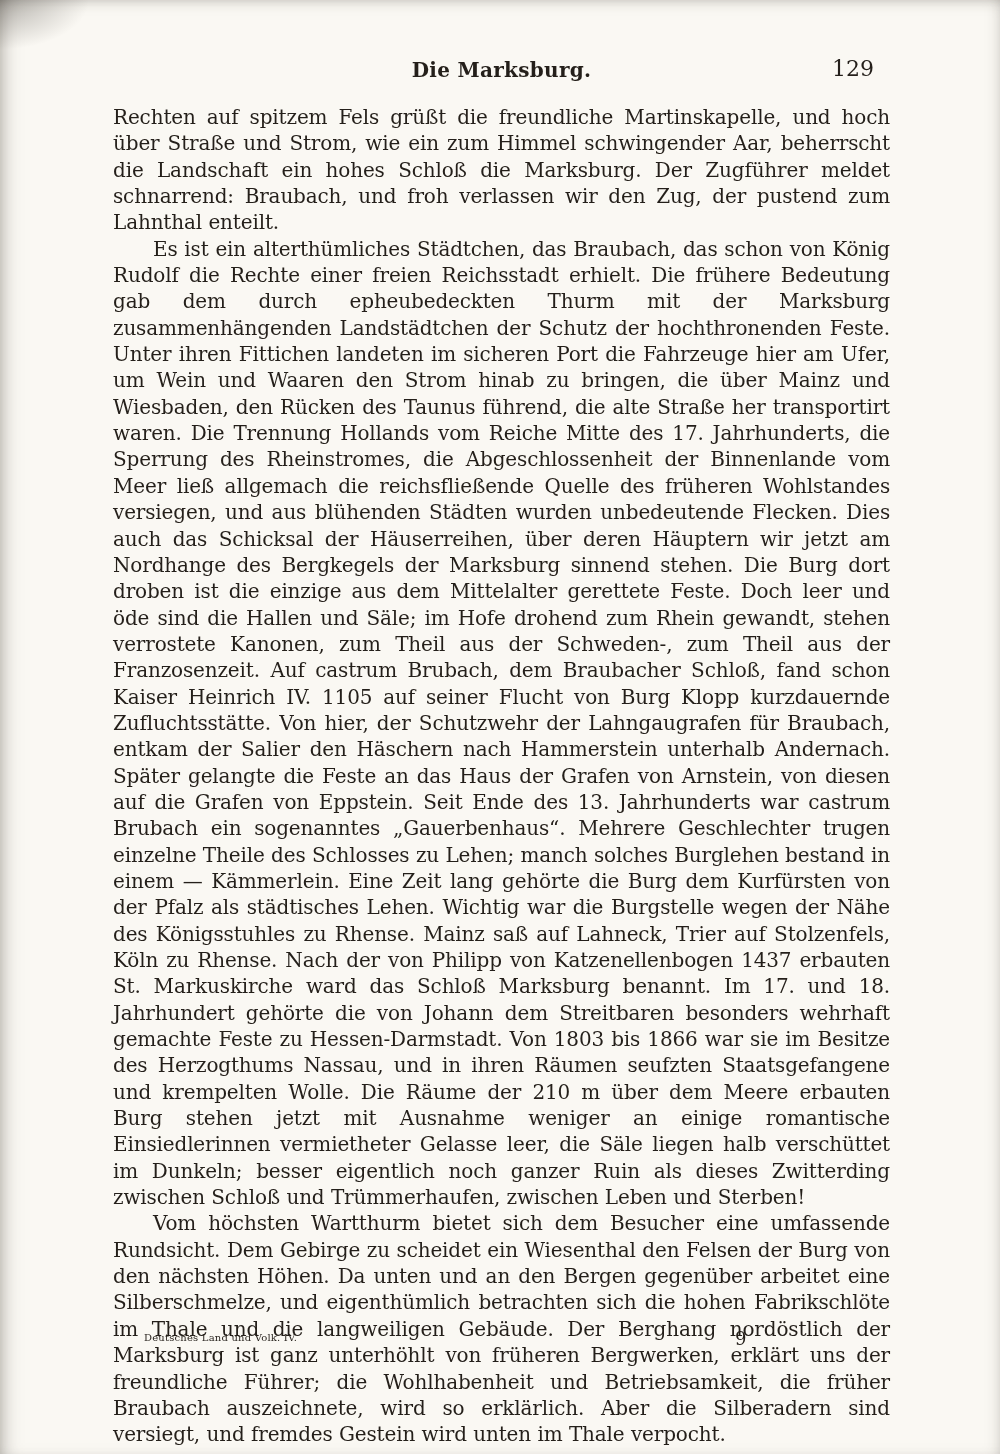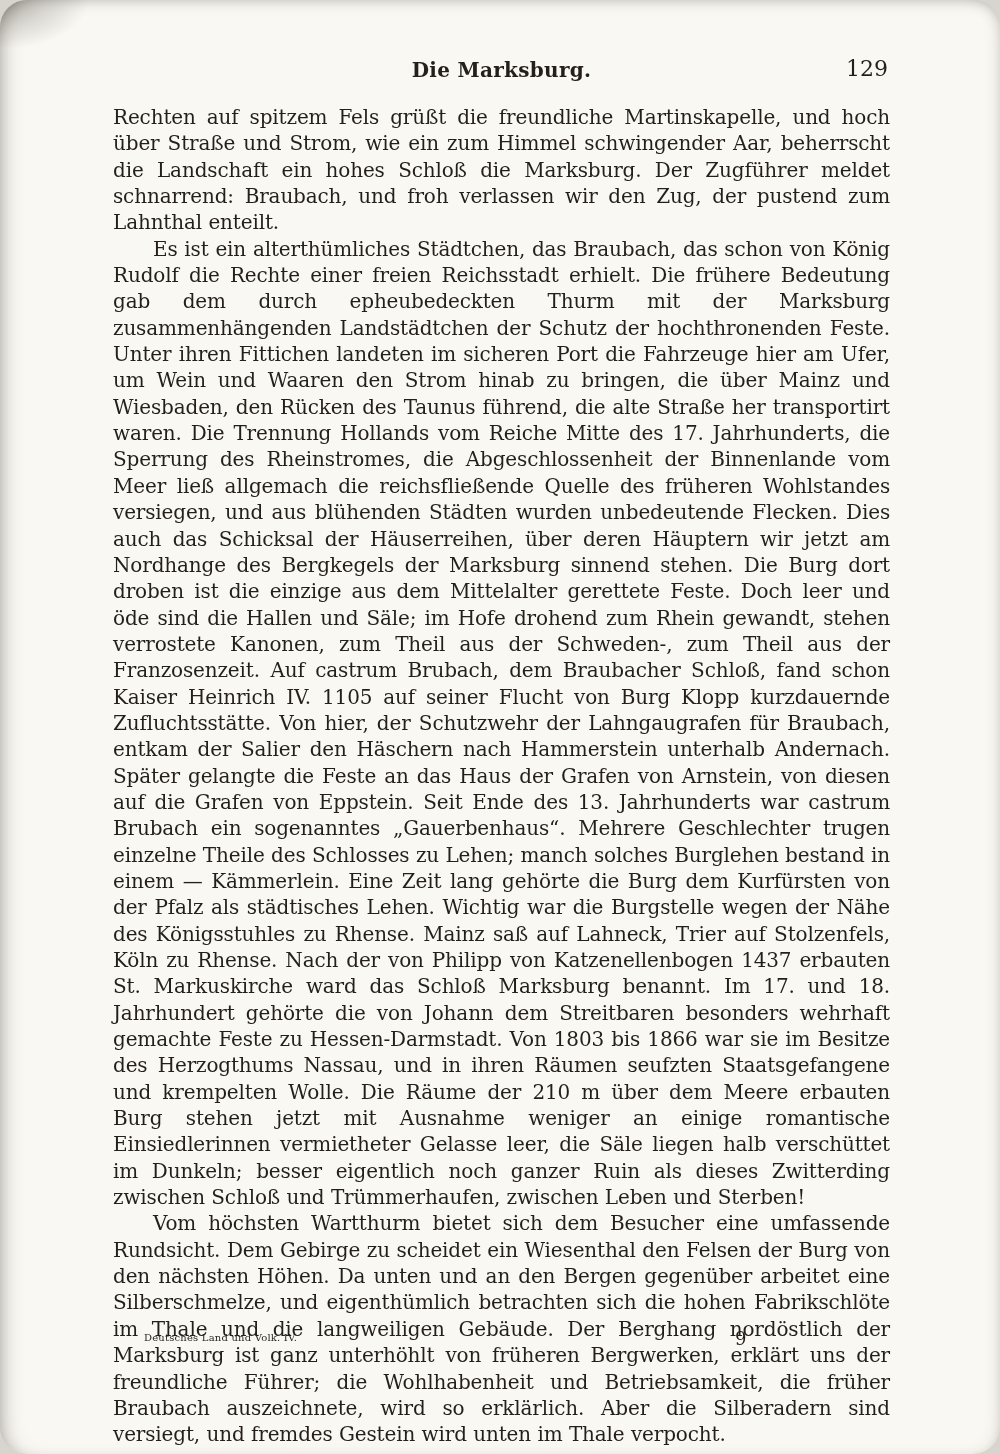--- a/index.html
+++ b/index.html
@@ -12,21 +12,20 @@
     width: 1000px;
     height: 1454px;
     margin: 0 auto;
     background: #faf8f3;
     box-shadow: inset 14px 0 22px -16px rgba(60,55,45,.55),
                 inset 0 10px 18px -14px rgba(60,55,45,.4),
                 inset -10px 0 18px -14px rgba(60,55,45,.35);
     overflow: hidden;
     font-family: "DejaVu Serif", "Liberation Serif", serif;
     color: #241f1a;
-    border-radius: 27px;
   }
   .scan-page::before {
     content: "";
     position: absolute;
     left: 0; top: 0;
     width: 90px; height: 50px;
     background: radial-gradient(ellipse at 0 0, rgba(50,45,38,.35), rgba(50,45,38,0) 70%);
     pointer-events: none;
   }
   .content {
@@ -43,21 +42,21 @@
   .running-title {
     position: absolute;
     left: 0; right: 0;
     text-align: center;
     font-size: 20px;
     font-weight: bold;
     letter-spacing: .3px;
   }
   .page-number {
     position: absolute;
-    right: 2px;
+    right: 16px;
     top: -2px;
     font-size: 22px;
   }
   .body-text p {
     margin: 0;
     font-size: 20px;
     line-height: 26.35px;
     text-align: justify;
     letter-spacing: -0.15px;
     word-spacing: .2px;

